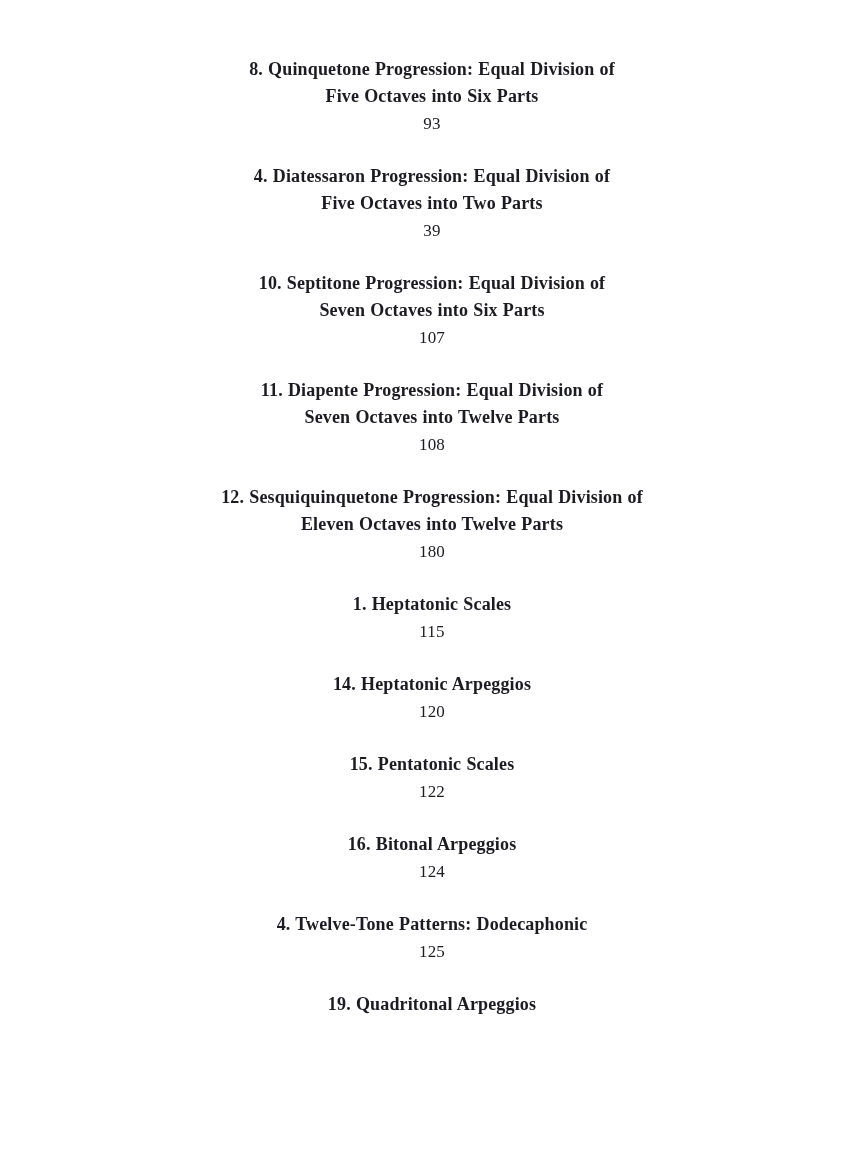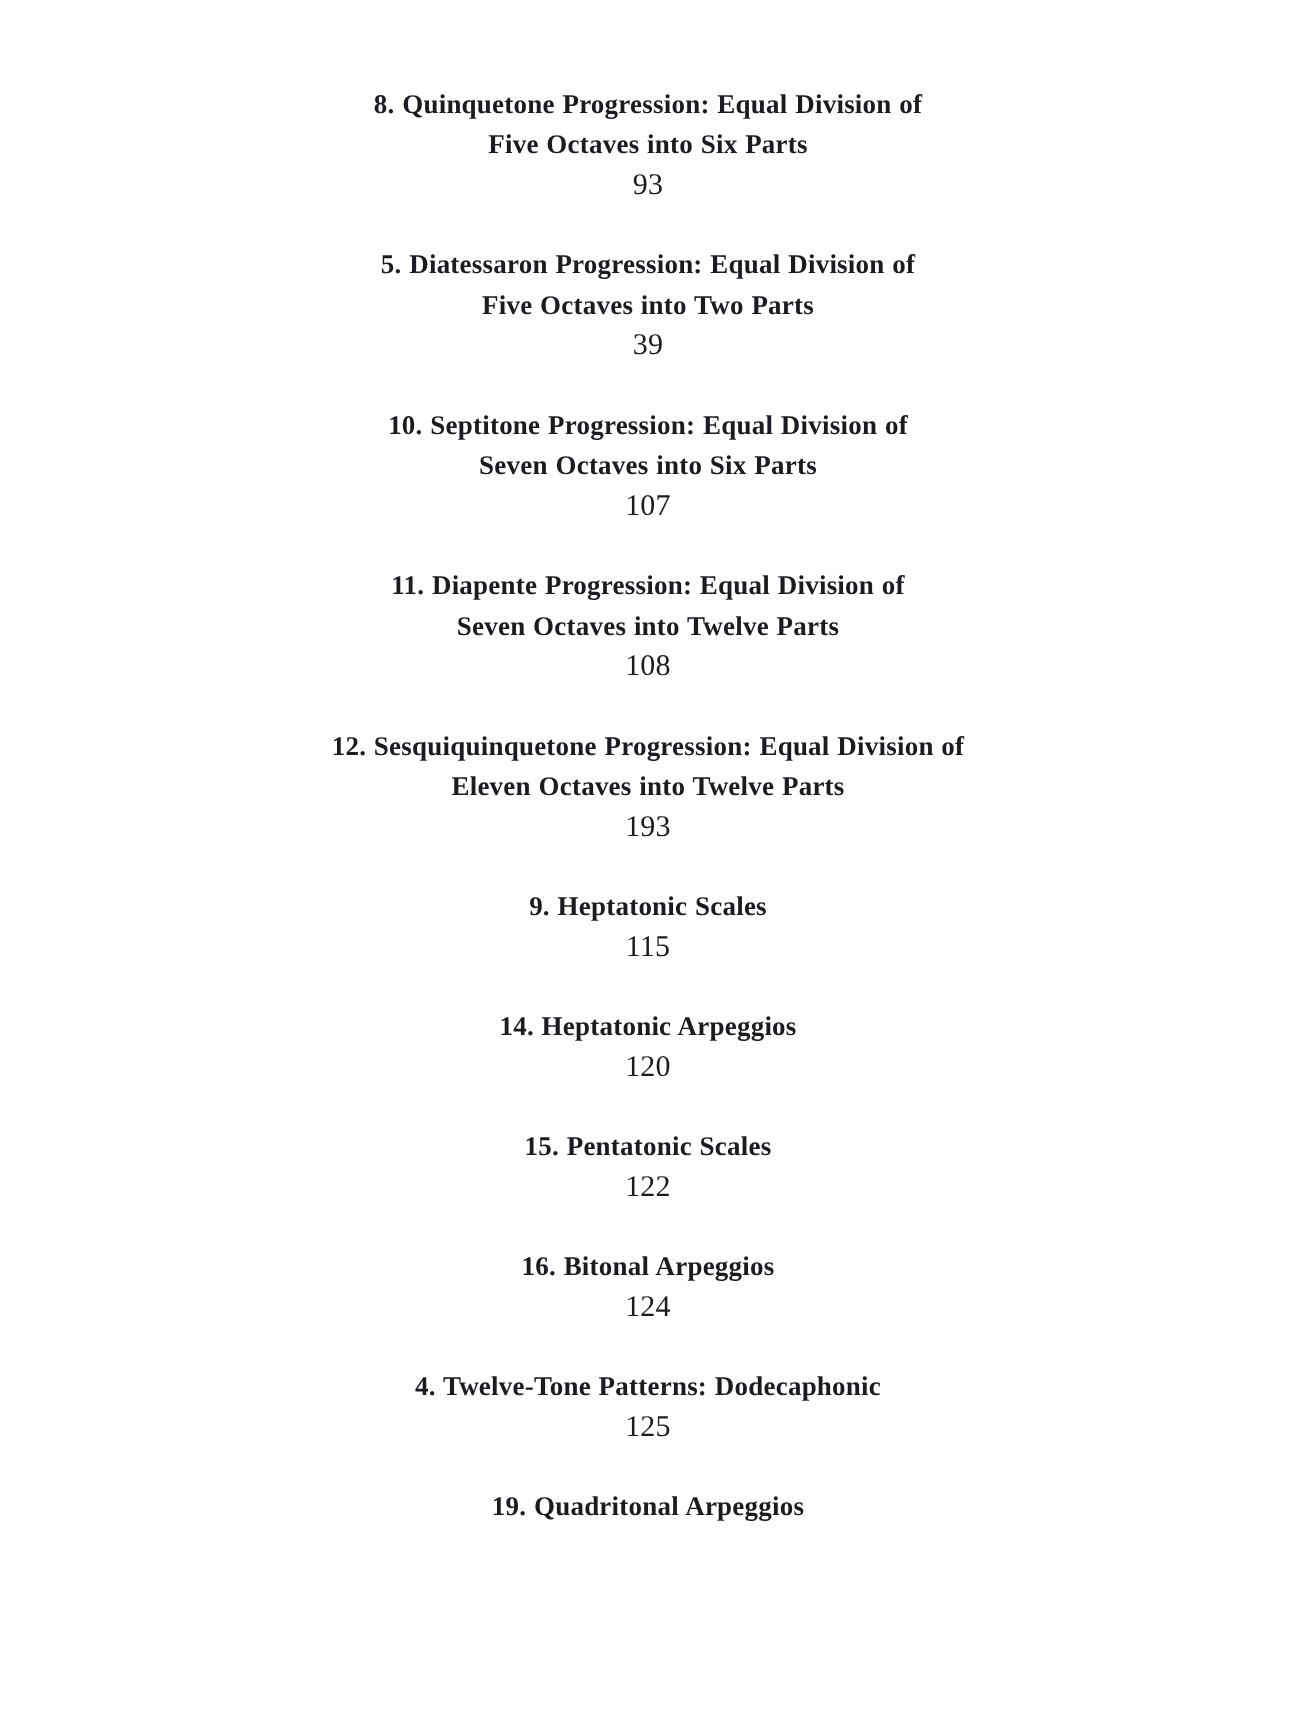--- a/index.html
+++ b/index.html
@@ -39,63 +39,63 @@
     display: block;
     font-size: 18px;
     line-height: 27px;
     letter-spacing: 0.15px;
     word-spacing: 0.5px;
     white-space: pre-line;
     font-weight: bold;
   }
   .entry-page {
     display: block;
-    font-size: 20px;
+    font-size: 17px;
     line-height: 27px;
     letter-spacing: 0.15px;
   }
 </style>
 </head>
 <body>
 
 <div class="page">
   <div class="toc">
 
     <div class="toc-entry">
       <span class="entry-title">8. Quinquetone Progression: Equal Division of
 Five Octaves into Six Parts</span>
       <span class="entry-page">93</span>
     </div>
 
     <div class="toc-entry">
-      <span class="entry-title">5. Diatessaron Progression: Equal Division of
+      <span class="entry-title">4. Diatessaron Progression: Equal Division of
 Five Octaves into Two Parts</span>
       <span class="entry-page">39</span>
     </div>
 
     <div class="toc-entry">
       <span class="entry-title">10. Septitone Progression: Equal Division of
 Seven Octaves into Six Parts</span>
       <span class="entry-page">107</span>
     </div>
 
     <div class="toc-entry">
       <span class="entry-title">11. Diapente Progression: Equal Division of
 Seven Octaves into Twelve Parts</span>
       <span class="entry-page">108</span>
     </div>
 
     <div class="toc-entry">
       <span class="entry-title">12. Sesquiquinquetone Progression: Equal Division of
 Eleven Octaves into Twelve Parts</span>
-      <span class="entry-page">193</span>
+      <span class="entry-page">180</span>
     </div>
 
     <div class="toc-entry">
-      <span class="entry-title">9. Heptatonic Scales</span>
+      <span class="entry-title">1. Heptatonic Scales</span>
       <span class="entry-page">115</span>
     </div>
 
     <div class="toc-entry">
       <span class="entry-title">14. Heptatonic Arpeggios</span>
       <span class="entry-page">120</span>
     </div>
 
     <div class="toc-entry">
       <span class="entry-title">15. Pentatonic Scales</span>

